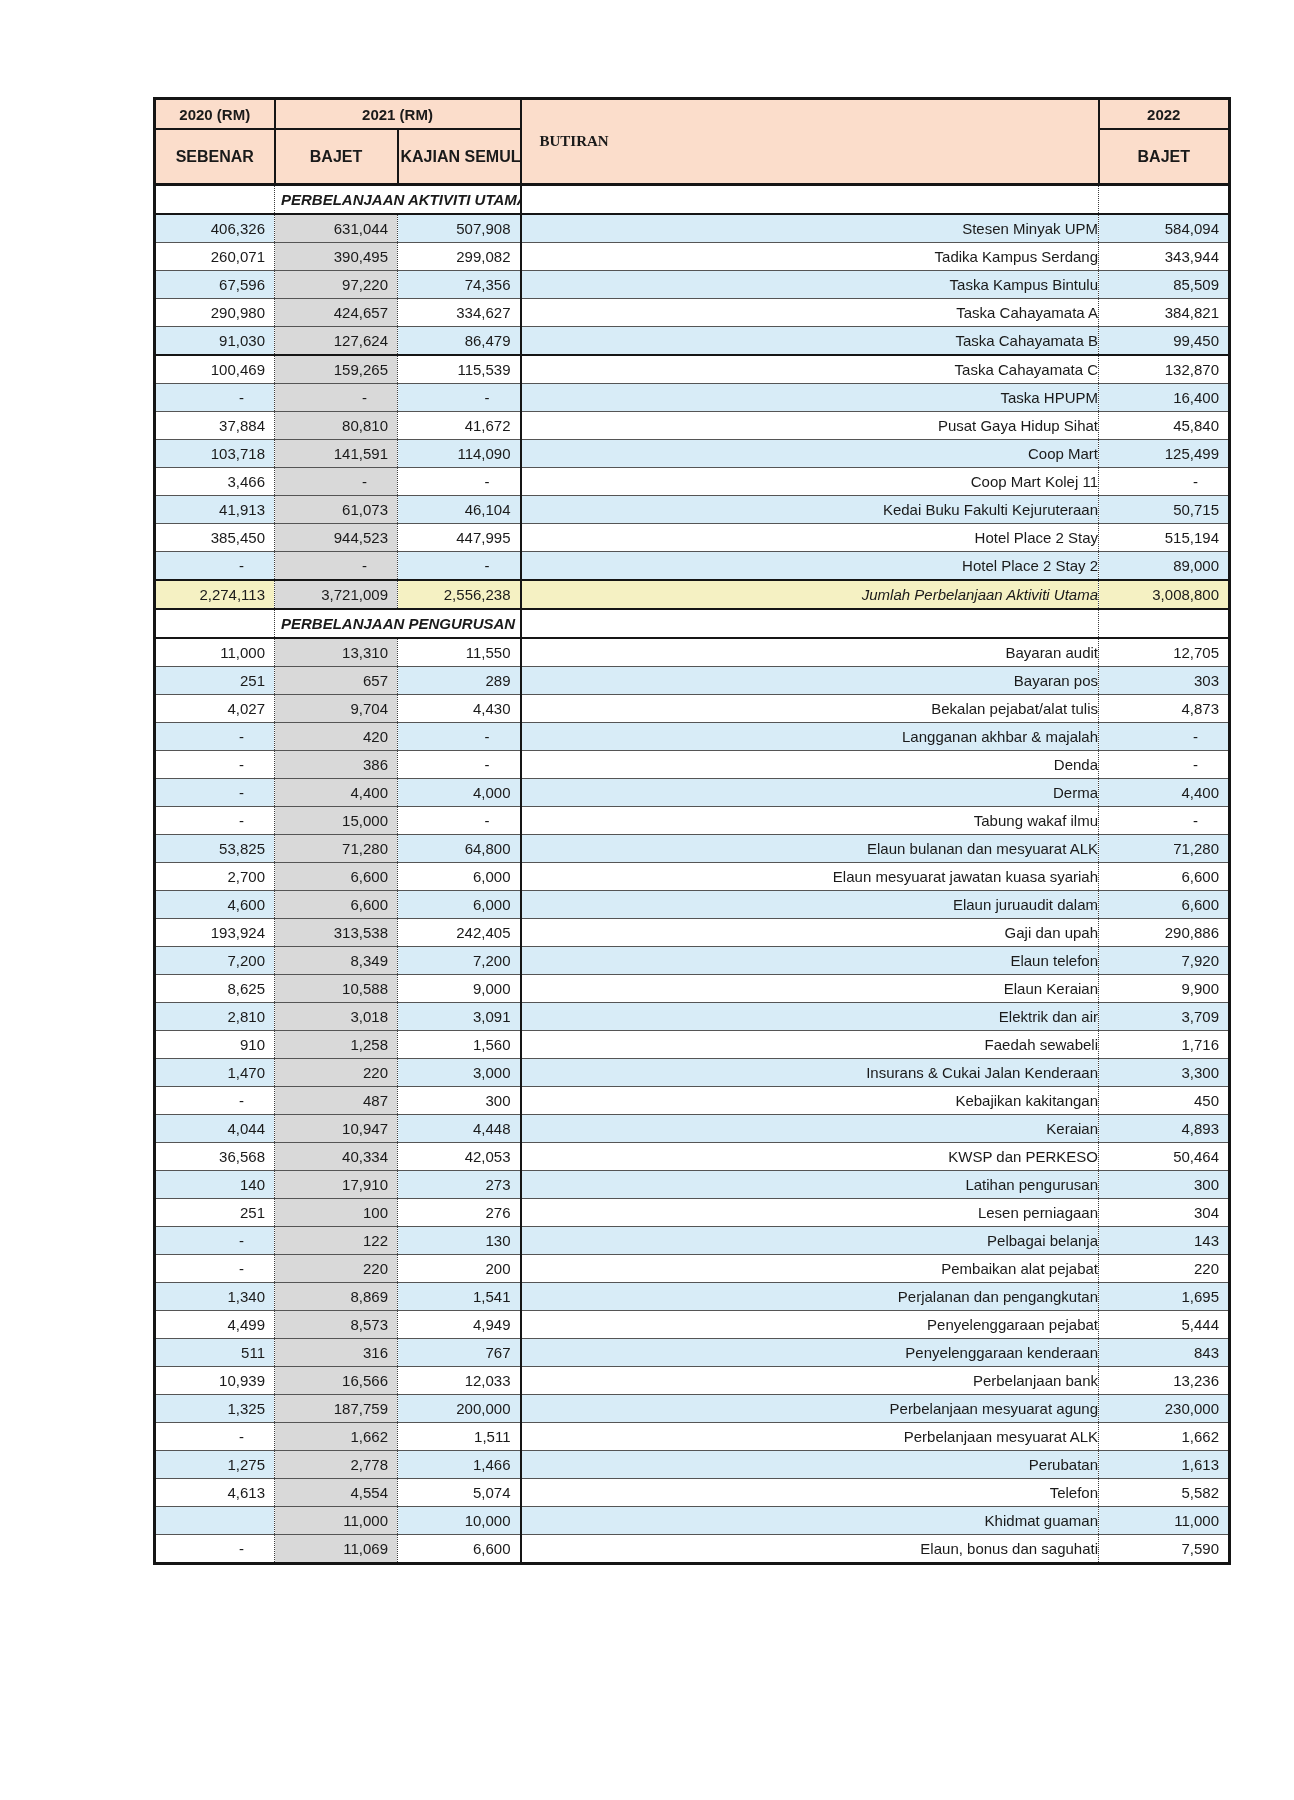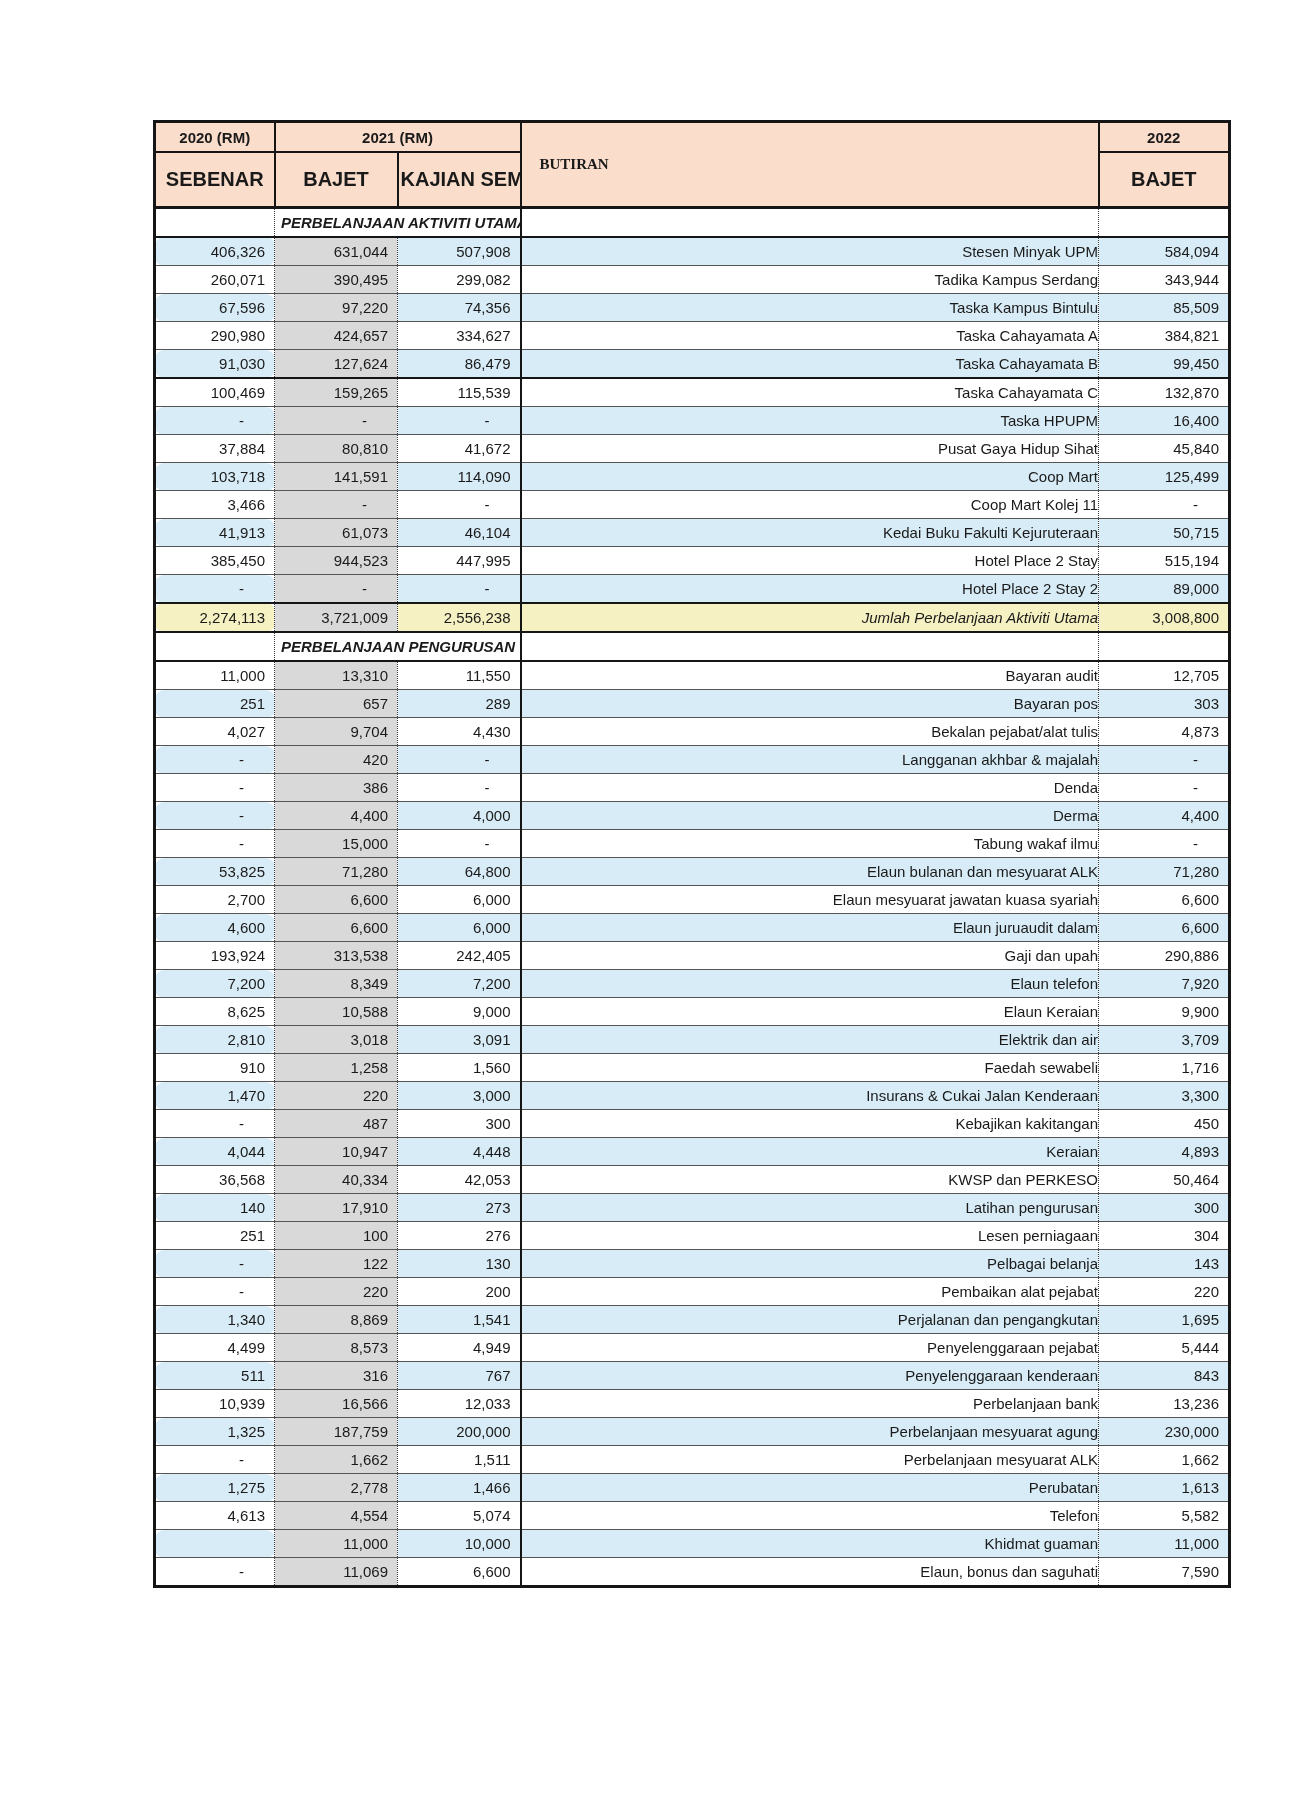--- a/index.html
+++ b/index.html
@@ -23,21 +23,21 @@
   .page {
     position: relative;
     width: 1294px;
     height: 1800px;
     background: #ffffff;
     overflow: hidden;
   }
   .table-anchor {
     position: absolute;
     left: 105px;
-    top: 120px;
+    top: 97px;
     padding-left: 48px;
   }
   table.budget {
     border-collapse: collapse;
     table-layout: fixed;
     width: 1075px;
     color: var(--text);
     border: 3px solid var(--border-dark);
   }
   
@@ -45,21 +45,21 @@
     background: var(--header-bg);
     border: 2px solid var(--border-dark);
     font-weight: 700;
     font-size: 15px;
     text-align: center;
     padding: 0 2px;
     white-space: nowrap;
     overflow: hidden;
   }
   thead tr.h1 th { height: 28px; }
-  thead tr.h2 th { height: 53px; font-size: 20px; }
+  thead tr.h2 th { height: 53px; font-size: 16px; }
   thead tr.h2 th { border-bottom: 3px solid var(--border-dark); }
   thead th.butiran-head {
     text-align: left;
     padding-left: 18px;
     border-bottom: 3px solid var(--border-dark);
     font-family: Liberation Serif, serif;
   }
   
   tbody td {
     height: 27px;
@@ -67,21 +67,21 @@
     border-top: 1px solid var(--row-line);
     padding: 0;
     vertical-align: middle;
     white-space: nowrap;
     overflow: hidden;
   }
   tbody td.c1, tbody td.c2, tbody td.c3, tbody td.c5 {
     text-align: right;
     padding-right: 9px;
   }
-  tbody td.c1 { border-right: 1px dotted var(--dot-line); border-radius: 9px; }
+  tbody td.c1 { border-right: 1px dotted var(--dot-line); }
   tbody td.c2 { border-right: 1px dotted var(--dot-line); background: var(--col-gray); }
   tbody td.c3 { border-right: 2px solid var(--border-dark); }
   tbody td.c4 { border-right: 1px dotted var(--dot-line); text-align: right; padding-left: 12px; }
   tbody td.dash { padding-right: 30px; }
   tbody td.indent { padding-left: 24px; }
 
   tbody tr.blue td:not(.c2) { background: var(--row-blue); }
 
   tbody tr.section td {
     background: #ffffff !important;

